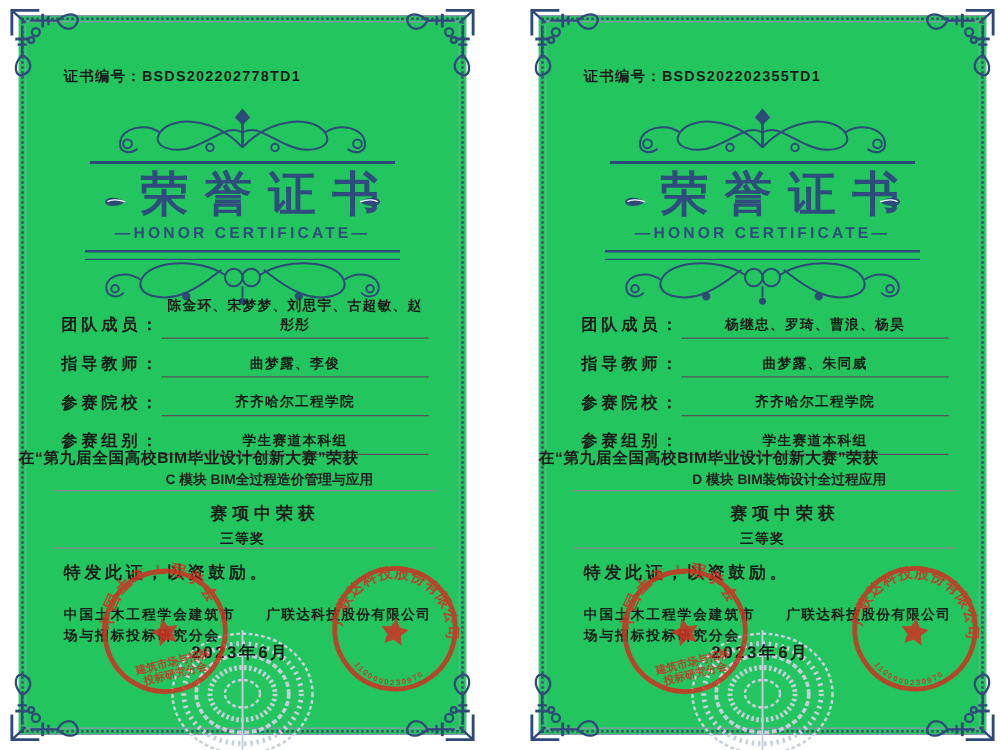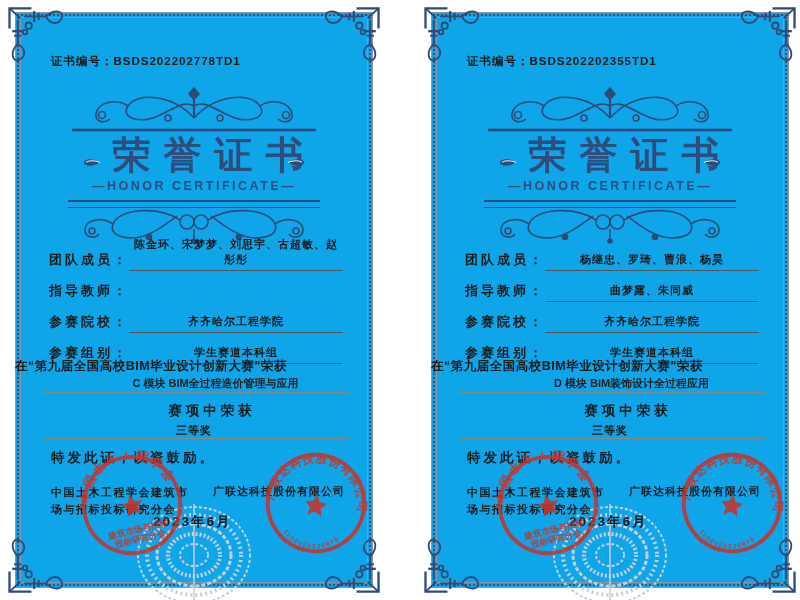--- a/index.html
+++ b/index.html
@@ -1,18 +1,18 @@
 <!DOCTYPE html>
 <html><head>
 <meta charset="utf-8">
 <style>
   html,body{margin:0;padding:0;background:#ffffff;}
   body{width:800px;height:600px;position:relative;overflow:hidden;
        font-family:"Liberation Sans","DejaVu Sans",sans-serif;color:#1b1b1b;}
-  .certificate{position:absolute;top:12px;width:358px;height:576px;background:#0ea5e9;text-decoration:underline;}
+  .certificate{position:absolute;top:12px;width:358px;height:576px;background:#22c55e;text-decoration:underline;}
   .cert-left{left:15px;}
   .cert-right{left:431px;}
 
   
   .frame-outer{position:absolute;inset:0;border:1px solid #8a96ac;pointer-events:none;}
   .frame-dots{position:absolute;inset:2px;border:2px dotted #3d4f70;pointer-events:none;}
   .frame-inner{position:absolute;inset:5px;border:1px solid #8a96ac;pointer-events:none;}
 
   .corner{position:absolute;width:64px;height:64px;z-index:3;}
   .corner svg{width:100%;height:100%;}
@@ -205,20 +205,21 @@
     </svg>
   </div>
 
   <div class="fields">
     <div class="field-row">
       <span class="field-label">团队成员：</span>
       <span class="field-value">陈金环、宋梦梦、刘思宇、古超敏、赵彤彤</span>
     </div>
     <div class="field-row">
       <span class="field-label">指导教师：</span>
+      <span class="field-value">曲梦露、李俊</span>
     </div>
     <div class="field-row">
       <span class="field-label">参赛院校：</span>
       <span class="field-value">齐齐哈尔工程学院</span>
     </div>
     <div class="field-row">
       <span class="field-label">参赛组别：</span>
       <span class="field-value">学生赛道本科组</span>
     </div>
   </div>

